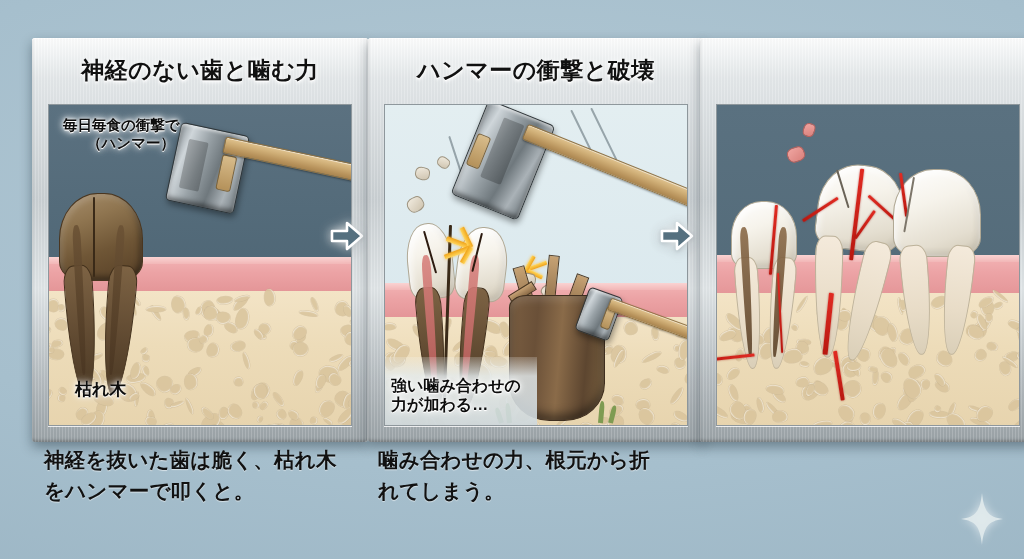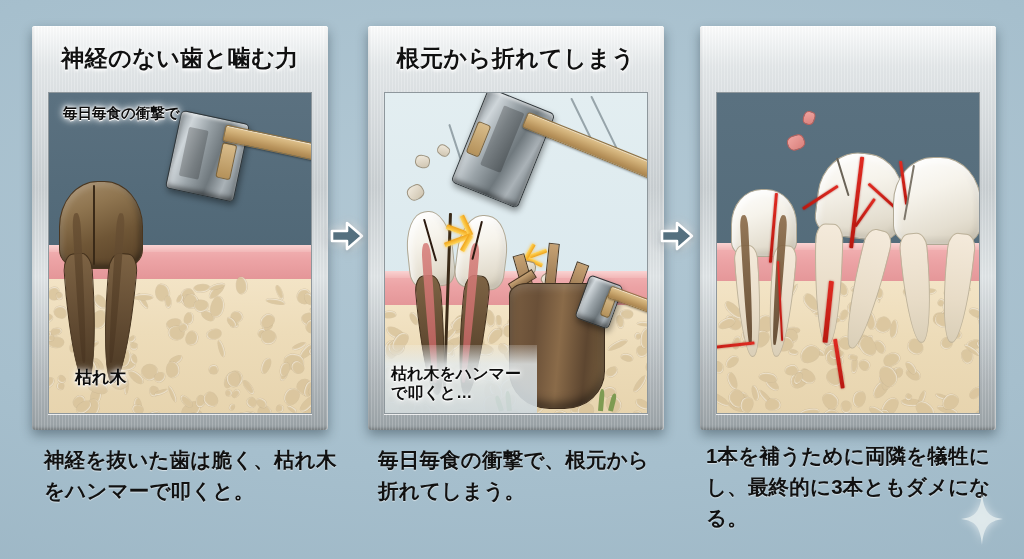--- a/index.html
+++ b/index.html
@@ -10,21 +10,21 @@
     background:#a6bfcd;
     position:relative;
   }
   #stage{
     position:absolute;inset:0;
     background:
       radial-gradient(120% 90% at 50% 35%, #b2c8d4 0%, #a6bfcd 55%, #9ab4c3 100%);
   }
 
   
-  .panel{position:absolute;top:26px;width:296px;height:404px;border-radius:19px;}
+  .panel{position:absolute;top:38px;width:336px;height:404px;border-radius:19px;}
   .panel.p1{left:32px;}
   .panel.p2{left:368px;}
   .panel.p3{left:700px;}
 
   .frame{
     position:absolute;inset:0;
     border-radius:3px;
     background:
       linear-gradient(180deg,#fbfcfc 0%,#e3e7e9 10%,#c9cfd2 40%,#dfe4e6 62%,#aeb5b9 88%,#9aa2a6 100%);
     box-shadow:
@@ -316,35 +316,36 @@
         <div class="hammer" style="left:118px;top:6px;width:180px;height:120px;transform:rotate(-6deg);">
           <div class="h-head" style="left:6px;top:12px;width:68px;height:78px;transform:rotate(18deg);">
             <div class="collar" style="left:46px;top:22px;width:13px;height:34px;"></div>
             <div class="notch" style="left:10px;top:14px;width:20px;height:50px;"></div>
           </div>
           <div class="h-handle" style="left:60px;top:22px;width:150px;transform:rotate(18deg);transform-origin:left center;"></div>
         </div>
 
         <div class="scene-label lbl1">
           <span>毎日毎食の衝撃で</span>
+          <span class="l2">（ハンマー）</span>
         </div>
         <div class="scene-label lbl-witheredtree">枯れ木</div>
       </div>
     </div>
   </div>
 
   <div class="arrow a1">
     <svg viewBox="0 0 34 34" width="34" height="34" aria-hidden="true">
       <path d="M2 12 L17 12 L17 4 L32 17 L17 30 L17 22 L2 22 Z" fill="#55707f" stroke="#ffffff" stroke-width="2.6" stroke-linejoin="round"></path>
     </svg>
   </div>
 
   <div class="panel p2">
     <div class="frame"></div>
-    <div class="title">根元から折れてしまう</div>
+    <div class="title">ハンマーの衝撃と破壊</div>
     <div class="viewport">
       <div class="scene sky-light">
 
         <div class="gum" style="top:178px;">
           <div class="gum-top"></div>
         </div>
         <div class="bone" style="top:212px;">
           <div class="pores" id="pores2">
               <span style="left:15.6%;top:4.6%;width:18.1px;height:12.2px;transform:rotate(159deg);"></span>
               <span style="left:32.7%;top:29.1%;width:20.0px;height:13.6px;transform:rotate(269deg);"></span>
@@ -512,21 +513,21 @@
         </div>
 
         <div class="hammer" style="left:196px;top:176px;width:110px;height:70px;">
           <div class="h-head" style="left:0px;top:10px;width:34px;height:44px;transform:rotate(20deg);">
             <div class="collar" style="left:22px;top:12px;width:8px;height:20px;"></div>
           </div>
           <div class="h-handle" style="left:28px;top:16px;width:86px;height:11px;transform:rotate(20deg);transform-origin:left center;"></div>
         </div>
 
         <div class="label-plate"></div>
-        <div class="scene-label lbl2">枯れ木をハンマーで叩くと…</div>
+        <div class="scene-label lbl2">強い噛み合わせの力が加わる…</div>
       </div>
     </div>
   </div>
 
   <div class="arrow a2">
     <svg viewBox="0 0 34 34" width="34" height="34" aria-hidden="true">
       <path d="M2 12 L17 12 L17 4 L32 17 L17 30 L17 22 L2 22 Z" fill="#55707f" stroke="#ffffff" stroke-width="2.6" stroke-linejoin="round"></path>
     </svg>
   </div>
 
@@ -693,22 +694,21 @@
           <div class="crack" style="left:196px;top:72px;width:2px;height:56px;transform:rotate(10deg);background:#7d766a;"></div>
         </div>
 
         <div class="chip" style="left:86px;top:18px;width:10px;height:12px;background:linear-gradient(150deg,#f0a6a2,#d9807b);border-color:#b8625e;transform:rotate(22deg);"></div>
         <div class="chip" style="left:70px;top:42px;width:16px;height:13px;background:linear-gradient(150deg,#f0a6a2,#d9807b);border-color:#b8625e;transform:rotate(-16deg);"></div>
       </div>
     </div>
   </div>
 
   <div class="caption c1">神経を抜いた歯は脆く、枯れ木をハンマーで叩くと。</div>
-  <div class="caption c2">毎日毎食の衝撃で、根元から折れてしまう。</div>
-  <div class="caption c3">1本を補うために両隣を犠牲にし、最終的に3本ともダメになる。</div>
+  <div class="caption c2">噛み合わせの力、根元から折れてしまう。</div>
 
   <div class="sparkle">
     <svg viewBox="0 0 44 52" width="44" height="52" aria-hidden="true">
       <path d="M22 0 C24 18 28 24 43 26 C28 28 24 34 22 52 C20 34 16 28 1 26 C16 24 20 18 22 0 Z" fill="#dfe9ec" opacity="0.92"></path>
     </svg>
   </div>
 
 </div>
 
 </body></html>

